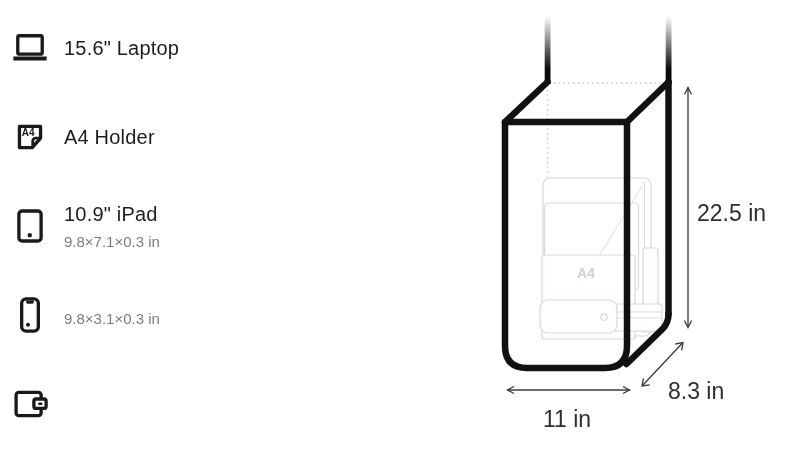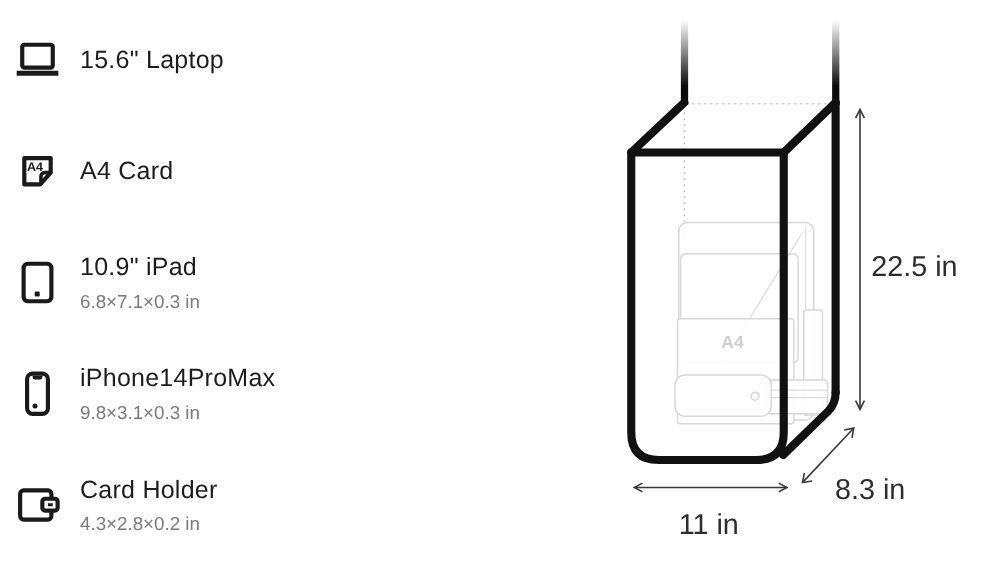--- a/index.html
+++ b/index.html
@@ -78,62 +78,57 @@
 
     <div class="item-row">
       <div class="item-icon">
         <svg width="40" height="40" viewBox="0 0 36 36">
           <path d="M8.5 8.5 h19 v10.5 l-7.5 8.5 h-11.5 z" fill="none" stroke="#1a1a1a" stroke-width="3" stroke-linejoin="round"></path>
           <path d="M27.5 19 h-4.5 a2.5 2.5 0 0 0 -2.5 2.5 v6" fill="none" stroke="#1a1a1a" stroke-width="2.6" stroke-linejoin="round"></path>
           <text x="10.5" y="17.5" font-size="9" font-weight="bold" font-family="Liberation Sans, sans-serif" fill="#1a1a1a">A4</text>
         </svg>
       </div>
       <div class="item-text">
-        <span class="item-title">A4 Card</span>
+        <span class="item-title">A4 Holder</span>
       </div>
     </div>
 
     <div class="item-row">
       <div class="item-icon">
         <svg width="40" height="40" viewBox="0 0 36 36">
           <rect x="8" y="4.5" width="20" height="27" rx="3" fill="none" stroke="#1a1a1a" stroke-width="3"></rect>
           <rect x="16" y="24.5" width="3.6" height="3.6" rx="0.8" fill="#1a1a1a"></rect>
         </svg>
       </div>
       <div class="item-text">
         <span class="item-title">10.9" iPad</span>
-        <span class="item-dims">6.8×7.1×0.3 in</span>
+        <span class="item-dims">9.8×7.1×0.3 in</span>
       </div>
     </div>
 
     <div class="item-row">
       <div class="item-icon">
         <svg width="40" height="40" viewBox="0 0 36 36">
           <rect x="10.5" y="3.5" width="15" height="29" rx="4" fill="none" stroke="#1a1a1a" stroke-width="3"></rect>
           <path d="M14.5 5 v1.2 a1.6 1.6 0 0 0 1.6 1.6 h3.8 a1.6 1.6 0 0 0 1.6 -1.6 V5" fill="#1a1a1a" stroke="none"></path>
           <circle cx="16.2" cy="26.8" r="1.8" fill="#1a1a1a"></circle>
         </svg>
       </div>
       <div class="item-text">
-        <span class="item-title">iPhone14ProMax</span>
         <span class="item-dims">9.8×3.1×0.3 in</span>
       </div>
     </div>
 
     <div class="item-row">
       <div class="item-icon">
         <svg width="40" height="40" viewBox="0 0 36 36">
           <rect x="5.5" y="7.5" width="22.5" height="21" rx="2.5" fill="none" stroke="#1a1a1a" stroke-width="3"></rect>
           <rect x="21.5" y="13.5" width="11" height="8.5" rx="2" fill="#ffffff" stroke="#1a1a1a" stroke-width="3"></rect>
           <line x1="25.5" y1="17.8" x2="29" y2="17.8" stroke="#1a1a1a" stroke-width="2.2"></line>
         </svg>
-      </div>
-      <div class="item-text">
-        <span class="item-title">Card Holder</span>
-        <span class="item-dims">4.3×2.8×0.2 in</span>
       </div>
     </div>
 
   </div>
 
   <svg class="diagram" viewBox="0 0 370 455">
     <defs>
       <linearGradient id="strapFade" x1="0" y1="0" x2="0" y2="1">
         <stop offset="0" stop-color="#0a0a0a" stop-opacity="0"></stop>
         <stop offset="0.78" stop-color="#0a0a0a" stop-opacity="1"></stop>

